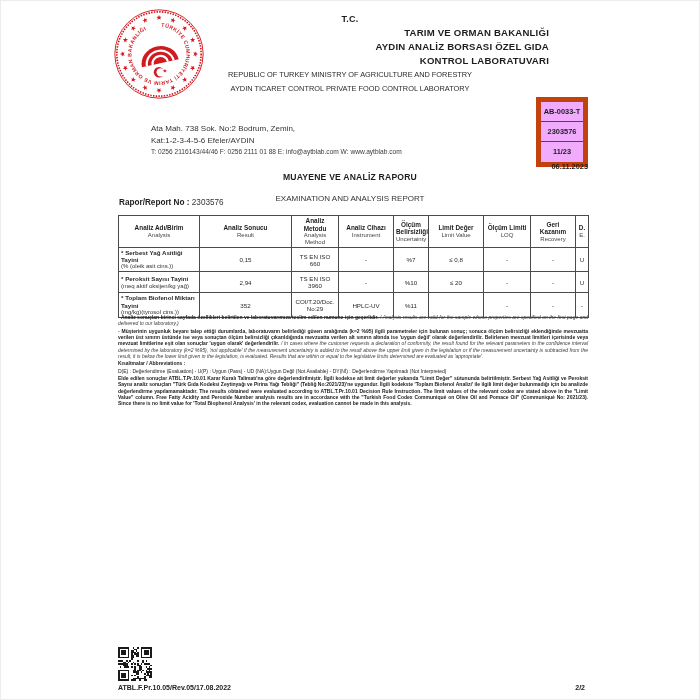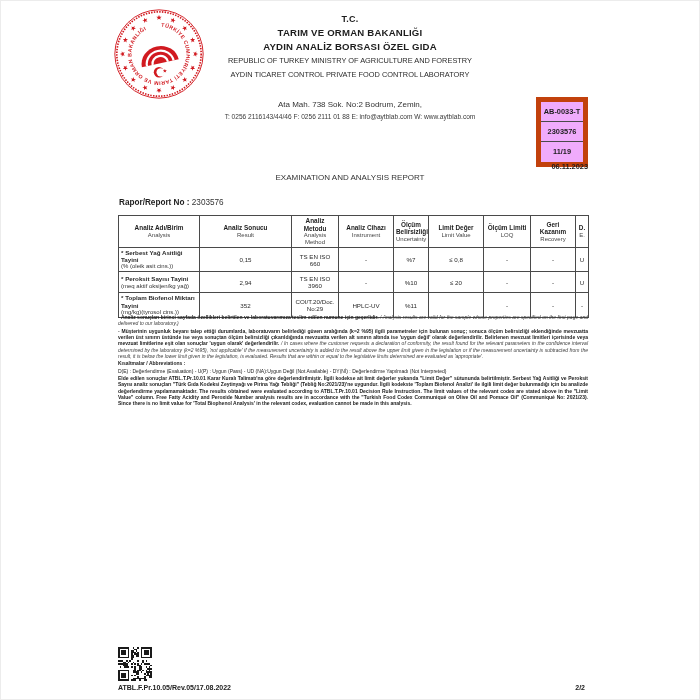--- a/index.html
+++ b/index.html
@@ -11,38 +11,38 @@
     position:relative;
     overflow:hidden;
   }
   .page { position:absolute; inset:0; border:1px solid #ececec; background:#fff; }
   .abs { position:absolute; }
 
   
   .logo { left:113px; top:8px; width:90px; height:90px; }
   .hdr { left:150px; right:150px; top:0; text-align:center;margin-top:13px; }
   .tc { font-size:9px; font-weight:bold; letter-spacing:.2px; margin-bottom:2px; }
-  .h1 { font-size:9.6px; font-weight:bold; line-height:14px; letter-spacing:.2px; }
+  .h1 { font-size:9.6px; font-weight:bold; line-height:14px; letter-spacing:.2px;text-align:right; }
   .h2 { font-size:7.4px; font-weight:normal; line-height:13.5px; color:#2a2a2a; }
 
   
-  .addr { left:150px; right:150px; top:98px; text-align:center; }
+  .addr { left:150px; right:150px; top:122px; }
   .addr .a1 { font-size:8px; line-height:11.5px; color:#333; }
   .addr .a2 { font-size:6.6px; line-height:12px; color:#3a3a3a; }
 
   
   .ibox { left:535px; top:96px; width:52px; border:5px solid #c2410c; background:#f0abfc; }
   .ibox .cell { height:20px; line-height:20px; text-align:center; font-size:7.4px; font-weight:bold; border-bottom:1px solid #4a4a4a; }
   .ibox .cell:last-child { border-bottom:none; }
   .idate { left:535px; top:161px; width:52px; text-align:right; font-size:7.4px; font-weight:bold; }
 
   
   .rtitle { left:150px; right:150px; top:171px; text-align:center; }
   .rtitle .t1 { font-size:8.6px; font-weight:bold; letter-spacing:.2px; }
-  .rtitle .t2 { font-size:8px; color:#333; margin-top:1px; }
+  .rtitle .t2 { font-size:8px; color:#333; margin-top:12px; }
 
   .repno { left:118px; top:197px; font-size:8.2px; }
   .repno b { font-weight:bold; }
   .repno span { color:#333; }
 
   
   .tblwrap { left:117px; top:214px; width:470px; }
   table { border-collapse:collapse; table-layout:fixed; width:470px; }
   th, td { border:1px solid #4a4a4a; text-align:center; vertical-align:middle; padding:1px 2px; }
   th { font-size:6.2px; font-weight:normal; height:30px; }
@@ -110,37 +110,40 @@
       <circle cx="43" cy="60.5" r="5" fill="#d11a20"></circle>
       <circle cx="44.6" cy="60.5" r="4" fill="#ffffff"></circle>
       <use href="#st" transform="translate(48.6,59.2) scale(0.75)"></use>
     </svg>
   </div>
 
   <div class="abs hdr">
     <div class="tc">T.C.</div>
     <div class="h1">TARIM VE ORMAN BAKANLIĞI</div>
     <div class="h1">AYDIN ANALİZ BORSASI ÖZEL GIDA</div>
+    <div class="h1">KONTROL LABORATUVARI</div>
     <div class="h2">REPUBLIC OF TURKEY MINISTRY OF AGRICULTURE AND FORESTRY</div>
     <div class="h2">AYDIN TICARET CONTROL PRIVATE FOOD CONTROL LABORATORY</div>
   </div>
 
   <div class="abs addr">
     <div class="a1">Ata Mah. 738 Sok. No:2 Bodrum, Zemin,</div>
+    <div class="a1">Kat:1-2-3-4-5-6 Efeler/AYDIN</div>
     <div class="a2">T: 0256 2116143/44/46 F: 0256 2111 01 88 E: info@aytblab.com W: www.aytblab.com</div>
   </div>
 
   <div class="abs ibox">
     <div class="cell">AB-0033-T</div>
     <div class="cell">2303576</div>
-    <div class="cell">11/19</div>
+    <div class="cell">11/23</div>
   </div>
   <div class="abs idate">06.11.2023</div>
 
   <div class="abs rtitle">
+    <div class="t1">MUAYENE VE ANALİZ RAPORU</div>
     <div class="t2">EXAMINATION AND ANALYSIS REPORT</div>
   </div>
 
   <div class="abs repno">
     <b>Rapor/Report No :</b>
     <span>2303576</span>
   </div>
 
   <div class="abs tblwrap">
     <table>

